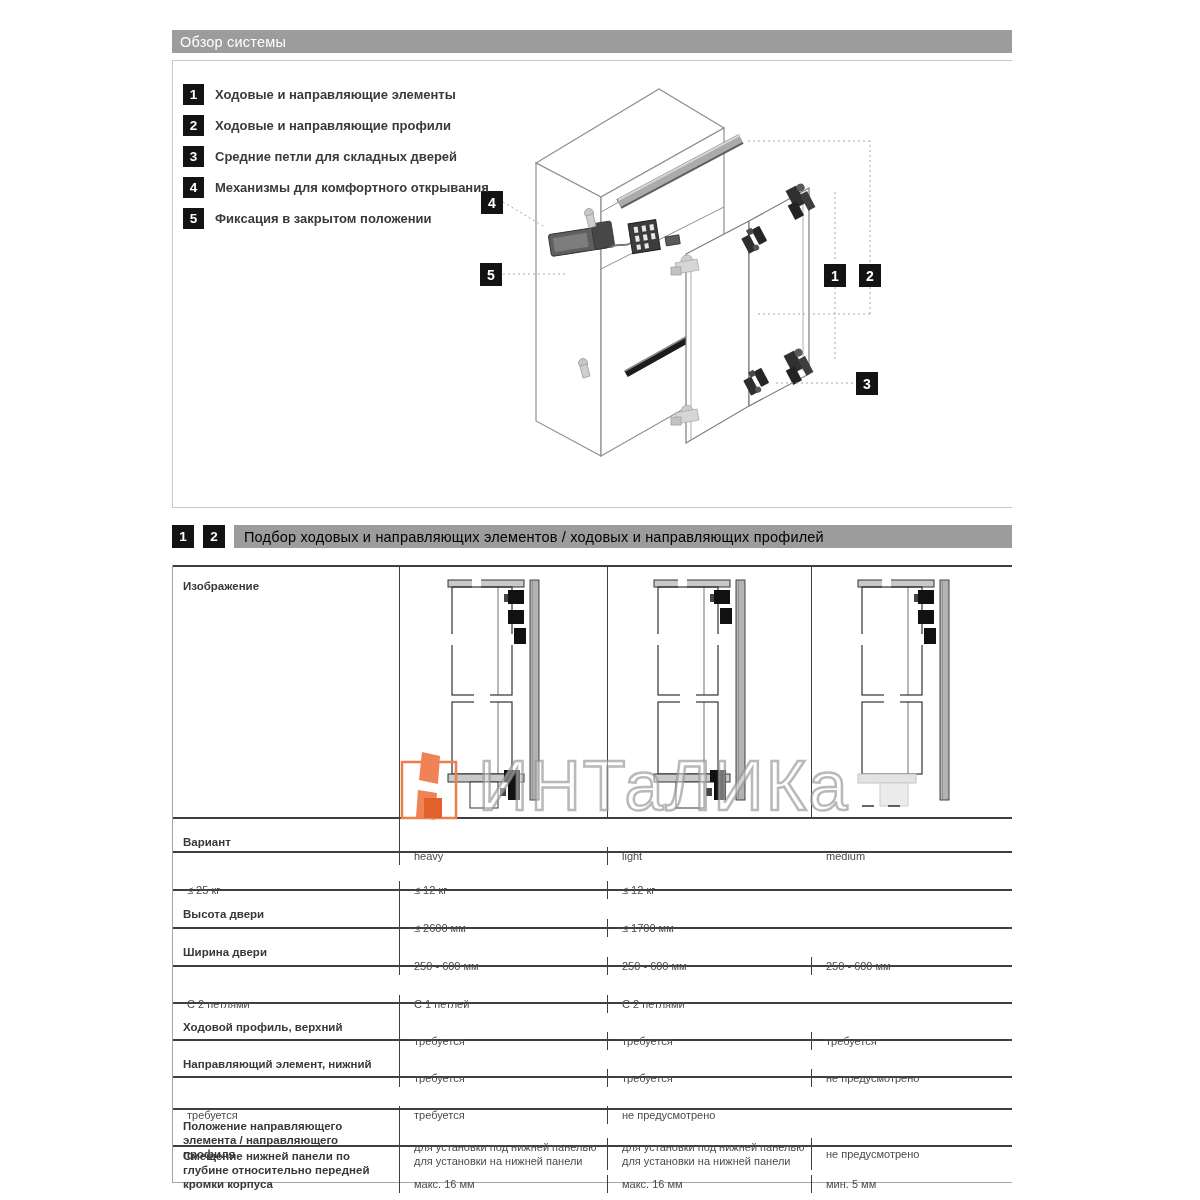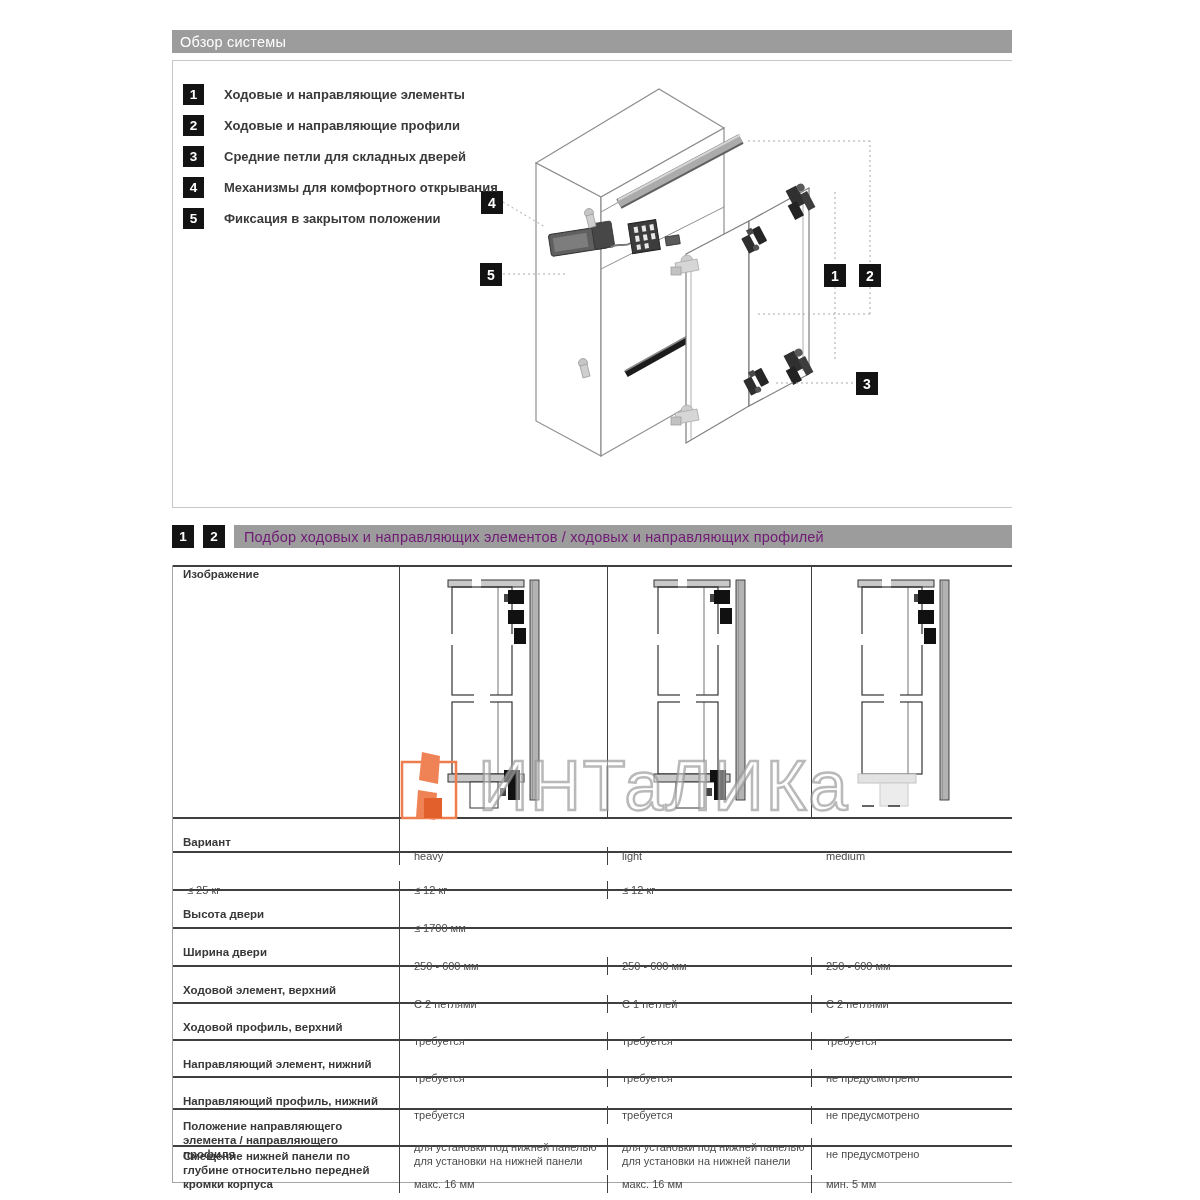--- a/index.html
+++ b/index.html
@@ -7,43 +7,43 @@
         font-family:"Liberation Sans","DejaVu Sans",sans-serif;color:#3a3a3a;}
 
   
   .bar1{position:absolute;left:172px;top:30px;width:845px;height:23px;background:#9c9c9c;
         display:flex;align-items:center;}
   .bar1 span{color:#fff;font-size:14.5px;padding-left:8px;letter-spacing:.2px;}
   .bar2{position:absolute;left:172px;top:525px;width:845px;height:23px;display:flex;align-items:stretch;}
   .tagsq{width:22px;height:23px;background:#131313;color:#fff;font-size:13.5px;font-weight:bold;
          display:flex;align-items:center;justify-content:center;flex:0 0 22px;margin-right:9px;}
   .bar2 .graybar{flex:1;background:#9c9c9c;display:flex;align-items:center;}
-  .bar2 .graybar span{color:#701a75;font-size:14.5px;padding-left:10px;letter-spacing:.2px;}
+  .bar2 .graybar span{color:#000000;font-size:14.5px;padding-left:10px;letter-spacing:.2px;}
 
   
   .ovbox{position:absolute;left:172px;top:60px;width:845px;height:448px;border:1px solid #c8c8c8;
          background:#fff;box-sizing:border-box;}
   .legend{position:absolute;left:10px;top:23px;z-index:2;}
   .legend-item{display:flex;align-items:center;height:21px;margin-bottom:10px;}
   .legend-num{width:21px;height:21px;background:#131313;color:#fff;font-weight:bold;font-size:13.5px;
               display:flex;align-items:center;justify-content:center;flex:0 0 21px;}
-  .legend-label{font-size:13px;font-weight:bold;color:#3a3a3a;margin-left:20px;white-space:nowrap;}
+  .legend-label{font-size:13px;font-weight:bold;color:#3a3a3a;margin-left:11px;white-space:nowrap;}
   .diagram{position:absolute;left:0;top:0;}
 
   
   .spec-table{position:absolute;left:172px;top:565px;width:845px;background:#fff;
               border-left:1px solid #a5a5a5;border-right:1px solid #a5a5a5;border-bottom:1px solid #a5a5a5;
               box-sizing:border-box;}
   .trow{display:grid;grid-template-columns:227px 208px 204px 204px;border-top:2px solid #3f3f3f;}
   .cell{box-sizing:border-box;display:flex;flex-direction:column;justify-content:center;}
   .cell.sep{border-right:1px solid #3f3f3f;}
   .lblcell{font-size:11.5px;font-weight:bold;color:#383838;padding:2px 8px 2px 10px;line-height:14px;}
   .valcell{font-size:11px;color:#4a4a4a;padding:2px 6px 2px 14px;line-height:14px;margin-top:28px;}
   .imgrow{height:250px;}
-  .imgrow .lblcell{justify-content:flex-start;padding-top:0;}
+  .imgrow .lblcell{justify-content:flex-start;padding-top:12px;}
   .imgcell{align-items:center;justify-content:flex-start;padding-top:11px;}
 
   
   .watermark{position:absolute;left:390px;top:740px;width:445px;height:115px;z-index:5;pointer-events:none;}
   .wm-logo{position:absolute;left:10px;top:10px;}
   .wm-text{position:absolute;left:88px;top:10px;font-size:70px;line-height:72px;font-weight:normal;
            letter-spacing:2px;color:rgba(255,255,255,0.42);
            -webkit-text-stroke:2.5px rgba(148,148,148,0.65);white-space:nowrap;}
 </style>
 </head>
@@ -282,48 +282,47 @@
           <div class="cell valcell">light</div>
           <div class="cell valcell sep">medium</div>
         </div>
         <div class="trow" style="height: 36px;">
           <div class="cell valcell sep">≤ 25 кг</div>
           <div class="cell valcell sep">≤ 12 кг</div>
           <div class="cell valcell">≤ 12 кг</div>
         </div>
         <div class="trow" style="height: 36px;">
           <div class="cell sep lblcell">Высота двери</div>
+          <div class="cell valcell sep">≤ 2600 мм</div>
           <div class="cell valcell">≤ 1700 мм</div>
         </div>
         <div class="trow" style="height: 36px;">
           <div class="cell sep lblcell">Ширина двери</div>
           <div class="cell valcell sep">250 - 600 мм</div>
           <div class="cell valcell sep">250 - 600 мм</div>
           <div class="cell valcell">250 - 600 мм</div>
         </div>
         <div class="trow" style="height: 35px;">
-          <div class="cell sep lblcell">Ходовой элемент, верхний</div>
           <div class="cell valcell sep">С 2 петлями</div>
           <div class="cell valcell sep">С 1 петлей</div>
           <div class="cell valcell">С 2 петлями</div>
         </div>
         <div class="trow" style="height: 35px;">
           <div class="cell sep lblcell">Ходовой профиль, верхний</div>
           <div class="cell valcell sep">требуется</div>
           <div class="cell valcell sep">требуется</div>
           <div class="cell valcell">требуется</div>
         </div>
         <div class="trow" style="height: 35px;">
           <div class="cell sep lblcell">Направляющий элемент, нижний</div>
           <div class="cell valcell sep">требуется</div>
           <div class="cell valcell sep">требуется</div>
           <div class="cell valcell">не предусмотрено</div>
         </div>
         <div class="trow" style="height: 30px;">
-          <div class="cell sep lblcell">Направляющий профиль, нижний</div>
           <div class="cell valcell sep">требуется</div>
           <div class="cell valcell sep">требуется</div>
           <div class="cell valcell">не предусмотрено</div>
         </div>
         <div class="trow" style="height: 35px;">
           <div class="cell sep lblcell">Положение направляющего элемента / направляющего профиля</div>
           <div class="cell valcell sep">
             <div>для установки под нижней панелью</div>
             <div>для установки на нижней панели</div>
           </div>

